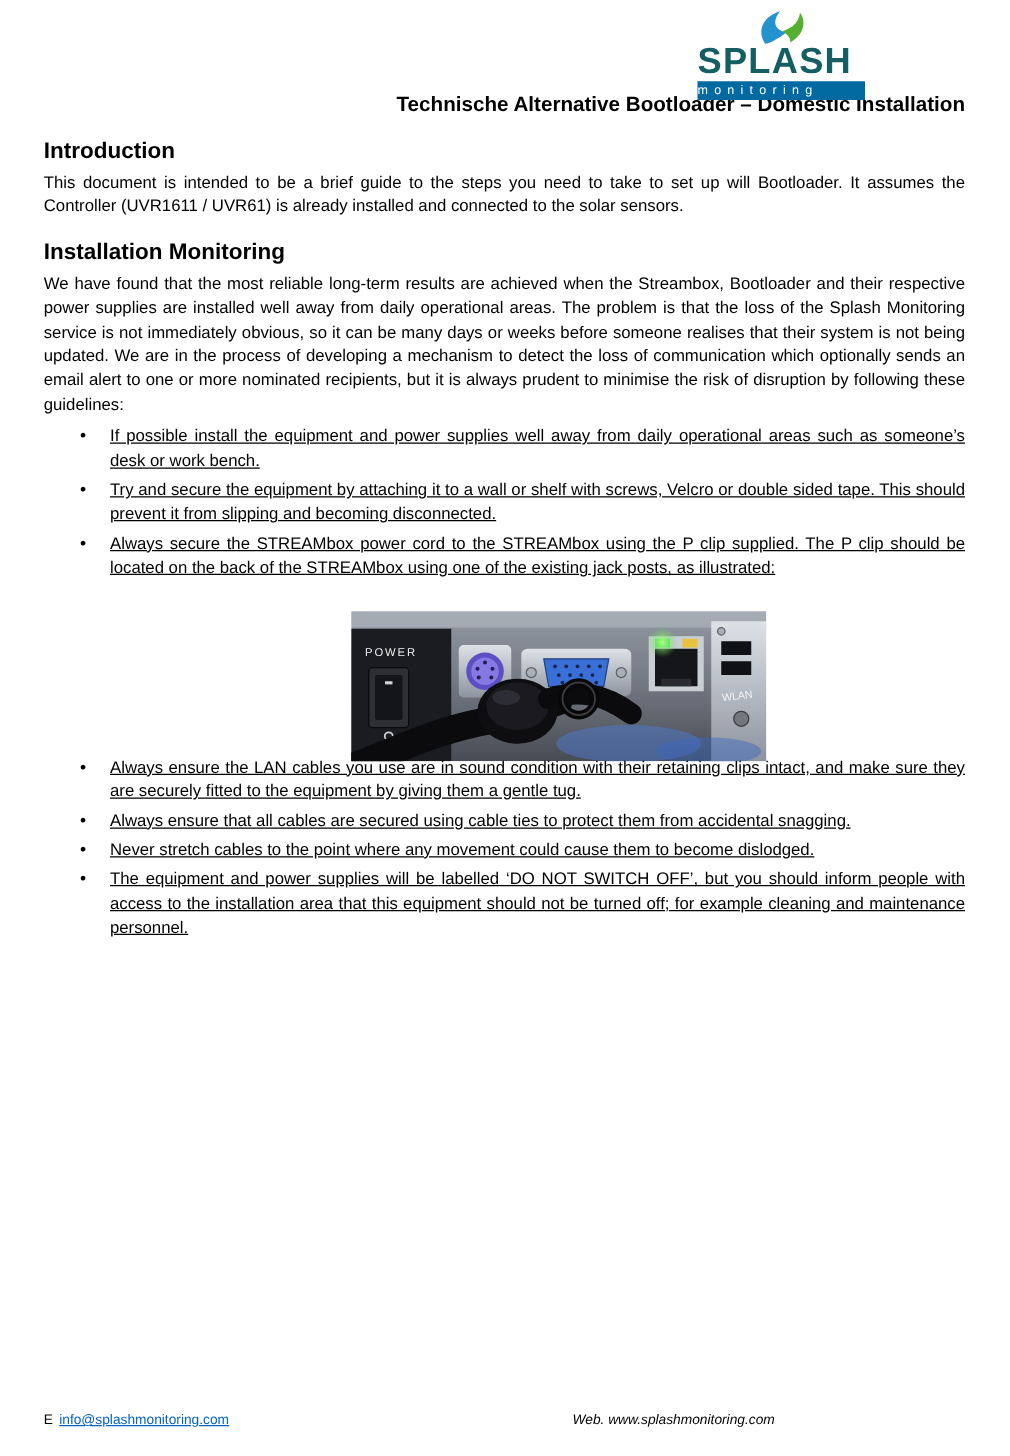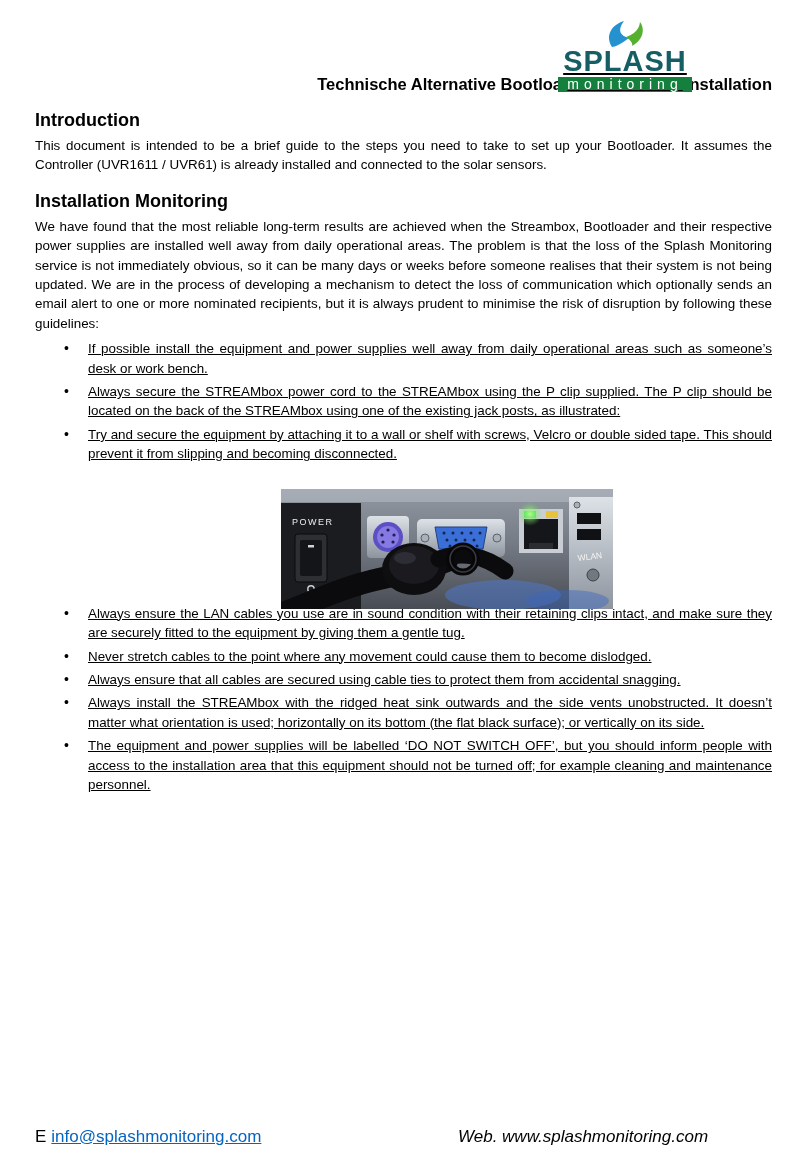--- a/index.html
+++ b/index.html
@@ -18,40 +18,39 @@
   .title {
     font-size: 16.5px;
     font-weight: bold;
     margin: 0 0 2px 0;
     line-height: 20px;
     white-space: nowrap;
     text-align: right;
   }
   .logo {
     position: absolute;
-    top: 20px;
+    top: 8px;
     left: 558px;
     width: 134px;
-    text-align: center;
+    text-align: left;
     background: #ffffff;
-    text-decoration: underline;
   }
   .logo-splash { display: block; margin: 0 auto -2px auto; }
   .logo-brand {
     font-weight: bold;
     font-size: 29px;
     line-height: 30px;
     letter-spacing: 1px;
     color: #155e63;
     font-family: "Liberation Sans", sans-serif;
   }
   .logo-tagline {
-    background: #15803d;
+    background: #0369a1;
     color: #ffffff;
-    font-size: 14px;
+    font-size: 10px;
     line-height: 15px;
     letter-spacing: 5px;
     text-transform: lowercase;
     margin-top: 1px;
   }
   h2.heading {
     font-size: 18px;
     font-weight: bold;
     margin: 17px 0 7px 0;
     line-height: 18px;
@@ -87,21 +86,21 @@
     margin: 8px 0 12px 229px;
     padding: 17px;
     width: 312px;
     height: 120px;
   }
   footer.page-footer {
     position: absolute;
     left: 35px;
     right: 36px;
     bottom: 20px;
-    font-size: 17px;
+    font-size: 11px;
     line-height: 17px;
   }
   .email-label { margin-right: 5px; }
   a.email-link { color: #0563c1; text-decoration: underline; }
   .footer-web { position: absolute; left: 423px; top: 0; font-style: italic; }
 </style>
 </head>
 <body>
 
 <div class="page">
@@ -112,29 +111,29 @@
       <svg class="logo-splash" width="46" height="28" viewBox="0 0 46 28">
         <path d="M10 27 C3 16 9 5 22 1 C15 10 18 16 27 18 C19 24 13 27 10 27 Z" fill="#2492cf"></path>
         <path d="M30 26 C40 21 44 10 38 2 C37 12 29 15 24 17 C29 20 31 24 30 26 Z" fill="#56b030"></path>
       </svg>
       <div class="logo-brand">SPLASH</div>
       <div class="logo-tagline">monitoring</div>
     </div>
   </header>
 
   <h2 class="heading">Introduction</h2>
-  <p class="para">This document is intended to be a brief guide to the steps you need to take to set up your Bootloader. It assumes the Controller (UVR1611 / UVR61) is already installed and connected to the solar sensors.</p>
+  <p class="para">This document is intended to be a brief guide to the steps you need to take to set up will Bootloader. It assumes the Controller (UVR1611 / UVR61) is already installed and connected to the solar sensors.</p>
 
   <h2 class="heading">Installation Monitoring</h2>
   <p class="para">We have found that the most reliable long-term results are achieved when the Streambox, Bootloader and their respective power supplies are installed well away from daily operational areas. The problem is that the loss of the Splash Monitoring service is not immediately obvious, so it can be many days or weeks before someone realises that their system is not being updated. We are in the process of developing a mechanism to detect the loss of communication which optionally sends an email alert to one or more nominated recipients, but it is always prudent to minimise the risk of disruption by following these guidelines:</p>
 
   <ul class="bullets">
     <li>If possible install the equipment and power supplies well away from daily operational areas such as someone’s desk or work bench.</li>
+    <li>Try and secure the equipment by attaching it to a wall or shelf with screws, Velcro or double sided tape. This should prevent it from slipping and becoming disconnected.</li>
     <li>Always secure the STREAMbox power cord to the STREAMbox using the P clip supplied. The P clip should be located on the back of the STREAMbox using one of the existing jack posts, as illustrated:</li>
-    <li>Try and secure the equipment by attaching it to a wall or shelf with screws, Velcro or double sided tape. This should prevent it from slipping and becoming disconnected.</li>
   </ul>
 
   <figure class="photo">
     <svg width="332" height="120" viewBox="0 0 332 120">
       <defs>
         <linearGradient id="bgGrad" x1="0" y1="0" x2="0" y2="1">
           <stop offset="0" stop-color="#9299a3"></stop>
           <stop offset="0.45" stop-color="#757b85"></stop>
           <stop offset="1" stop-color="#484c54"></stop>
         </linearGradient>
@@ -210,23 +209,22 @@
 
       <path d="M158 70 C 182 62, 202 66, 224 82" fill="none" stroke="#0b0b0d" stroke-width="17" stroke-linecap="round"></path>
 
       <circle cx="182" cy="70" r="13" fill="none" stroke="#070708" stroke-width="7"></circle>
       <circle cx="182" cy="70" r="13" fill="none" stroke="#3a3a42" stroke-width="1.5"></circle>
     </svg>
   </figure>
 
   <ul class="bullets">
     <li>Always ensure the LAN cables you use are in sound condition with their retaining clips intact, and make sure they are securely fitted to the equipment by giving them a gentle tug.</li>
+    <li>Always ensure that all cables are secured using cable ties to protect them from accidental snagging.</li>
     <li>Never stretch cables to the point where any movement could cause them to become dislodged.</li>
-    <li>Always ensure that all cables are secured using cable ties to protect them from accidental snagging.</li>
-    <li>Always install the STREAMbox with the ridged heat sink outwards and the side vents unobstructed. It doesn’t matter what orientation is used; horizontally on its bottom (the flat black surface); or vertically on its side.</li>
     <li>The equipment and power supplies will be labelled ‘DO NOT SWITCH OFF’, but you should inform people with access to the installation area that this equipment should not be turned off; for example cleaning and maintenance personnel.</li>
   </ul>
 
   <footer class="page-footer">
     <span>
       <span class="email-label">E</span><a class="email-link" href="#">info@splashmonitoring.com</a>
     </span>
     <span class="footer-web">Web. www.splashmonitoring.com</span>
   </footer>
 

